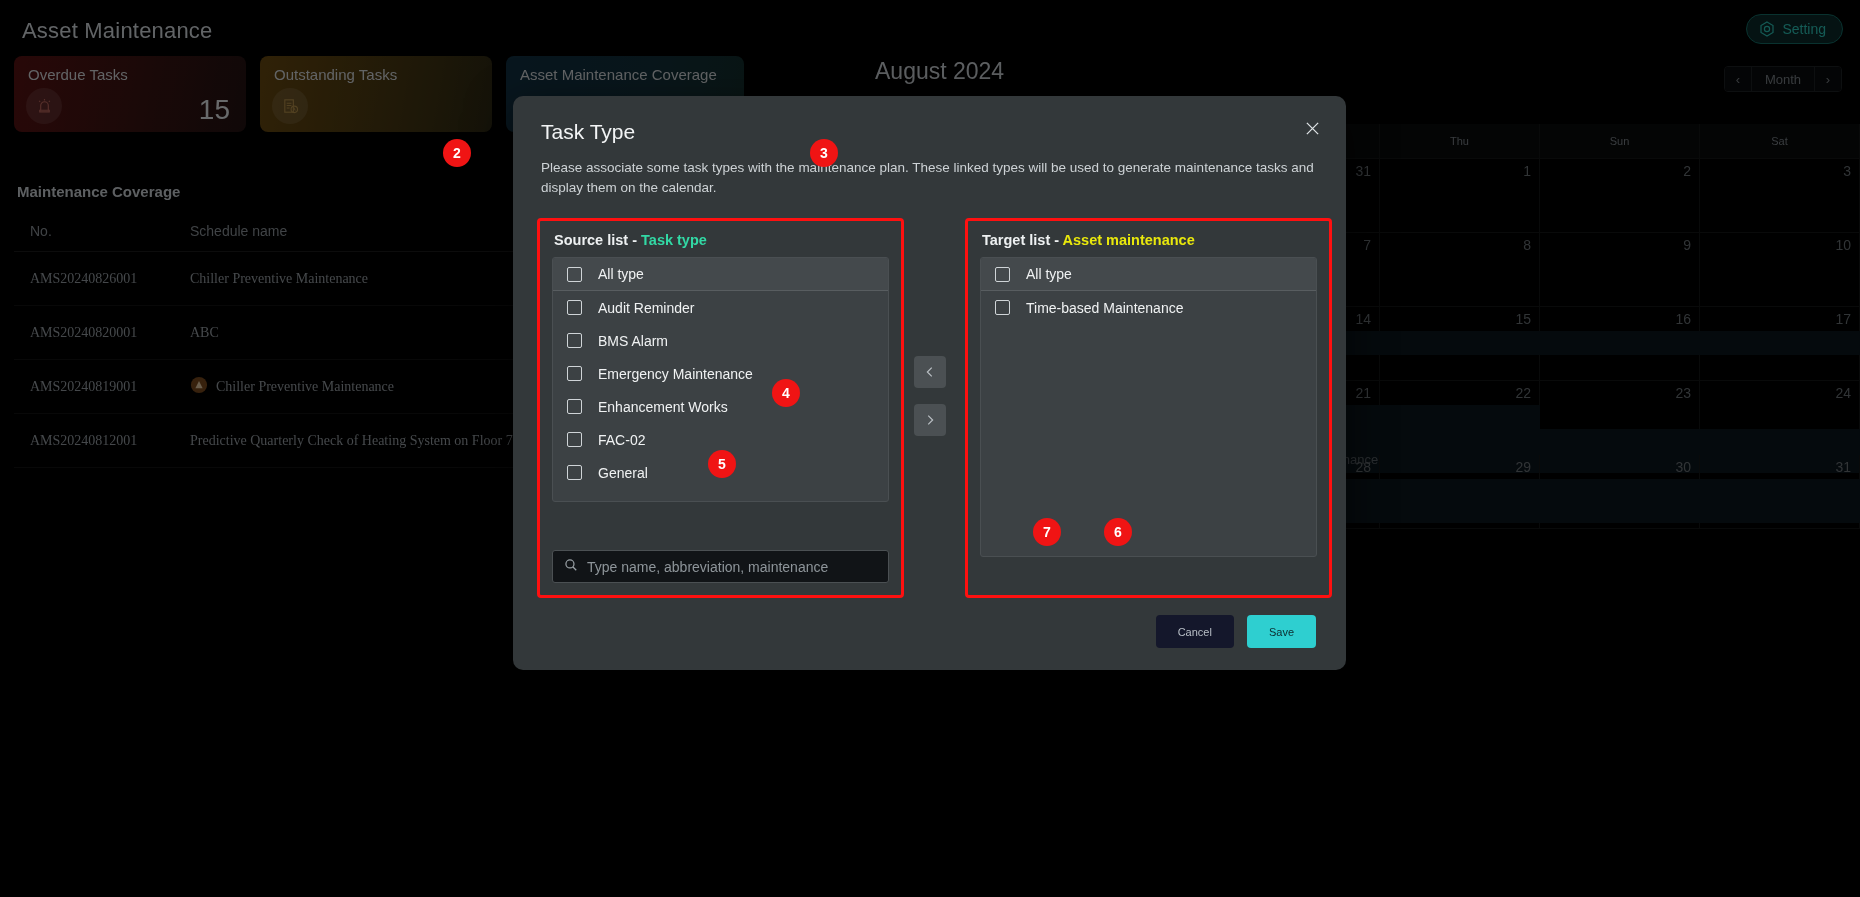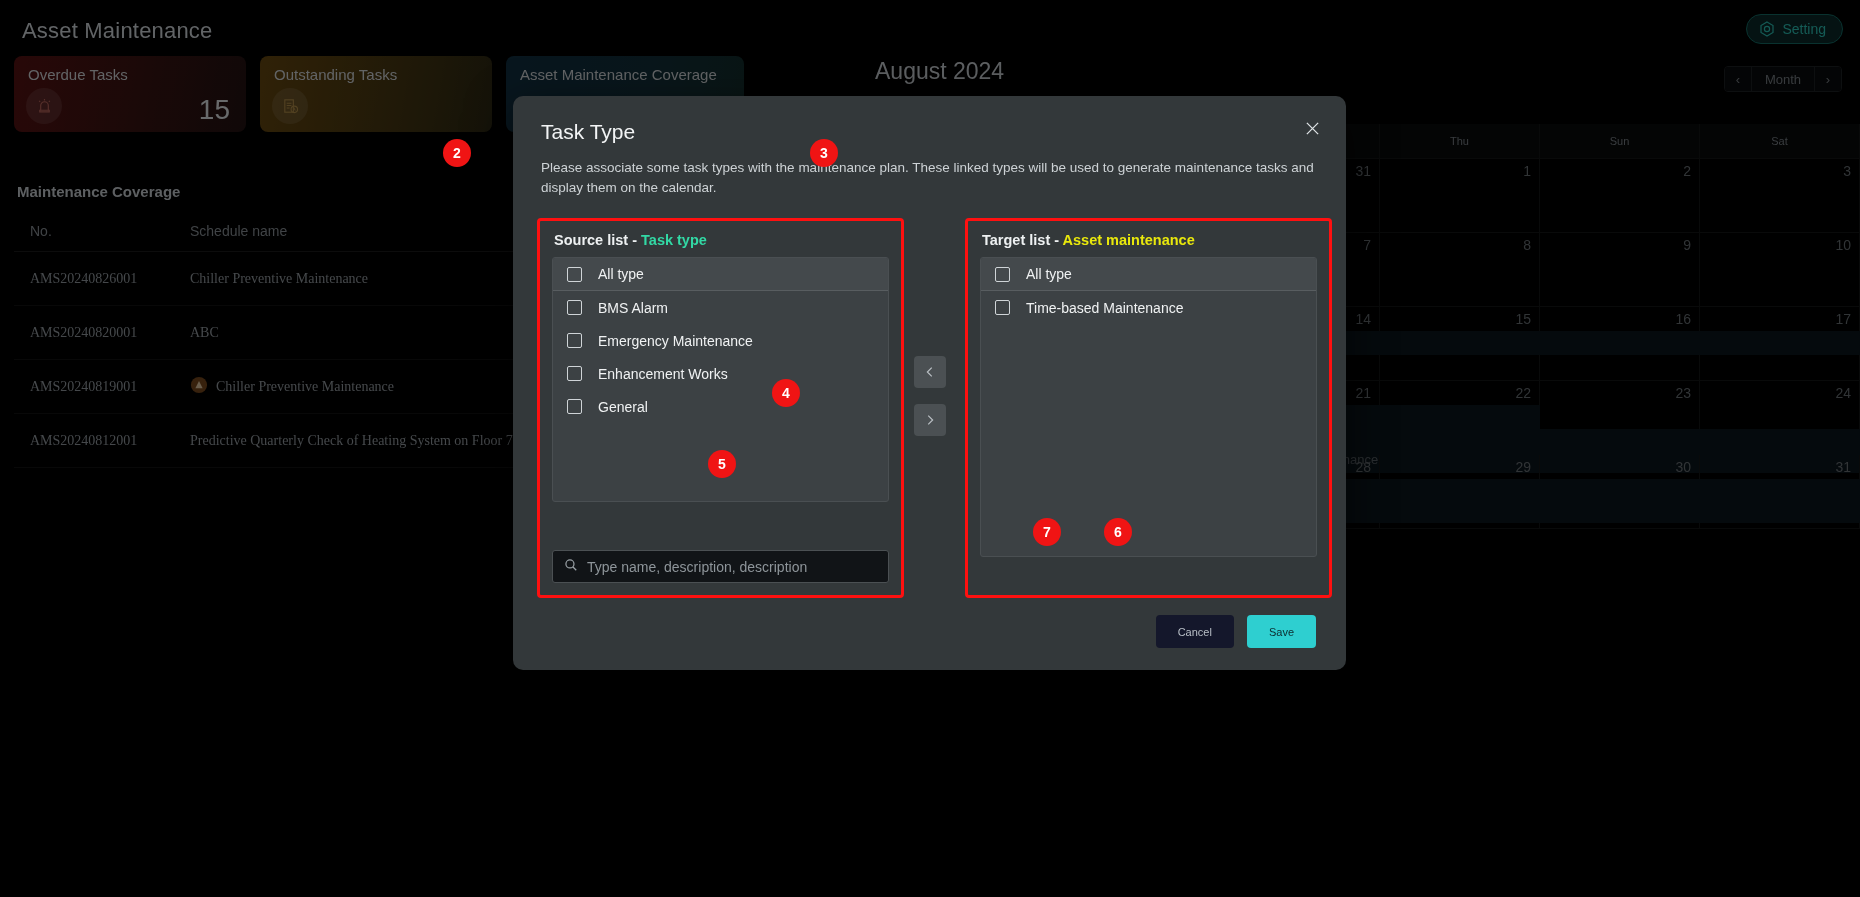--- a/index.html
+++ b/index.html
@@ -438,45 +438,53 @@
       <div class="pane source">
         <div class="ptitle"><span>Source list - </span><span class="accent-green">Task type</span></div>
         <div class="listbox">
           <div id="source-items">
     <div class="lrow head">
       <span class="cbx"></span>
       <span>All type</span>
     </div>
     <div class="lrow ">
       <span class="cbx"></span>
+      <span>Audit Reminder</span>
+    </div>
+    <div class="lrow ">
+      <span class="cbx"></span>
       <span>BMS Alarm</span>
     </div>
     <div class="lrow ">
       <span class="cbx"></span>
       <span>Emergency Maintenance</span>
     </div>
     <div class="lrow ">
       <span class="cbx"></span>
       <span>Enhancement Works</span>
+    </div>
+    <div class="lrow ">
+      <span class="cbx"></span>
+      <span>FAC-02</span>
     </div>
     <div class="lrow ">
       <span class="cbx"></span>
       <span>General</span>
     </div>
     </div>
         </div>
         <div class="searchwrap">
           <div class="searchbox">
             <span>
               <svg viewBox="0 0 16 16" width="14" height="14">
                   <circle cx="6.8" cy="6.8" r="4.6" fill="none" stroke="#9aa1a6" stroke-width="1.4"></circle>
                   <path d="M10.3 10.3L14 14" stroke="#9aa1a6" stroke-width="1.4"></path>
                 </svg>
             </span>
-            <span class="ph">Type name, description, description</span>
+            <span class="ph">Type name, abbreviation, maintenance</span>
           </div>
         </div>
       </div>
 
       <div class="transfer">
         <div class="tbtn">
           <svg viewBox="0 0 16 16" width="14" height="14">
               <path d="M10 3L5 8l5 5" fill="none" stroke="#b9bfc3" stroke-width="1.4"></path>
             </svg>
         </div>

